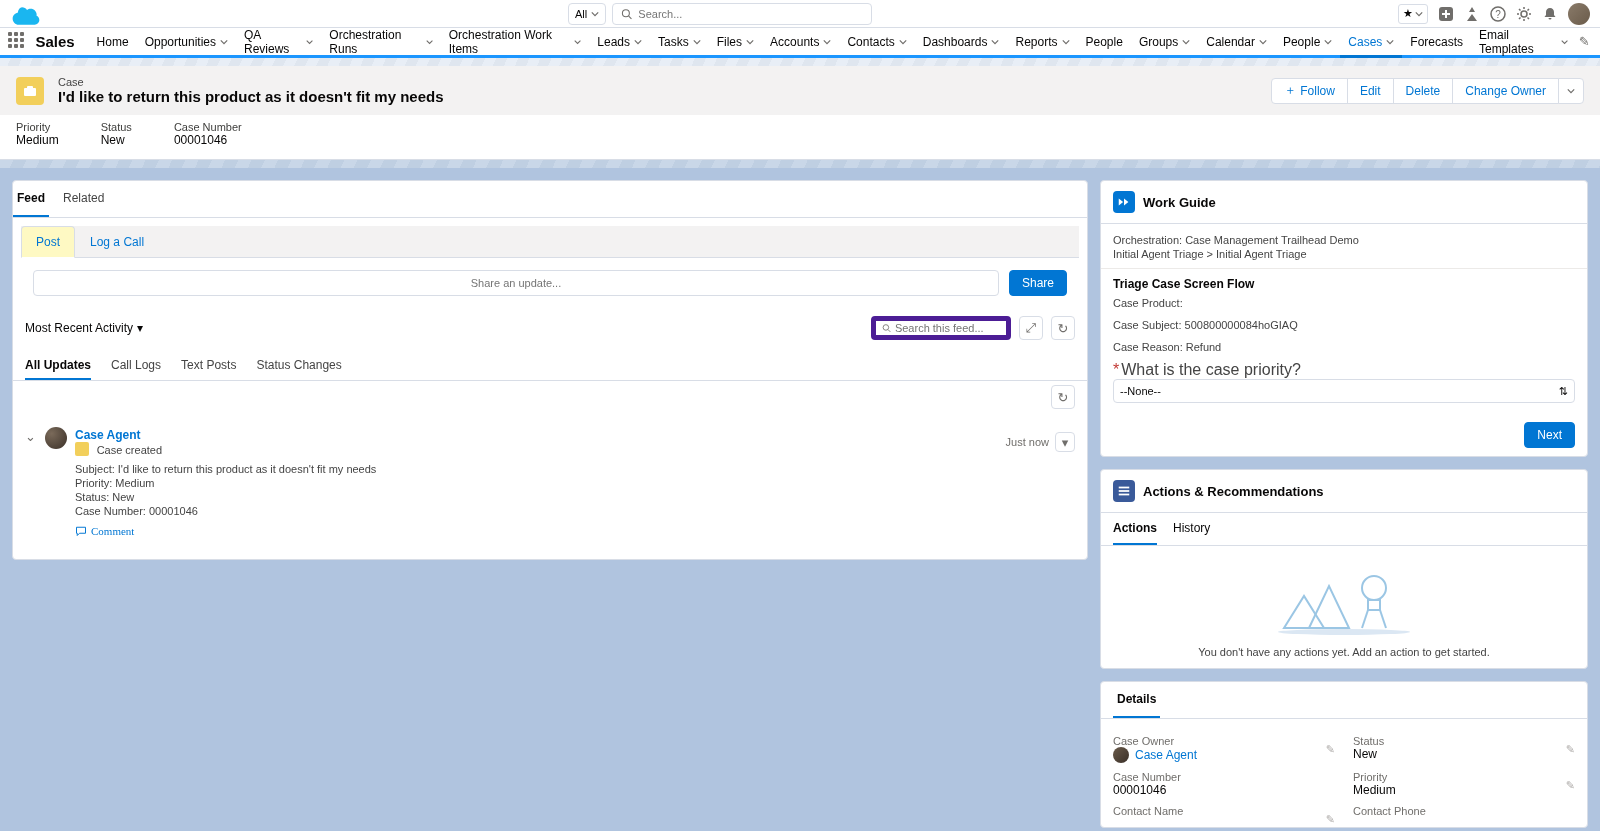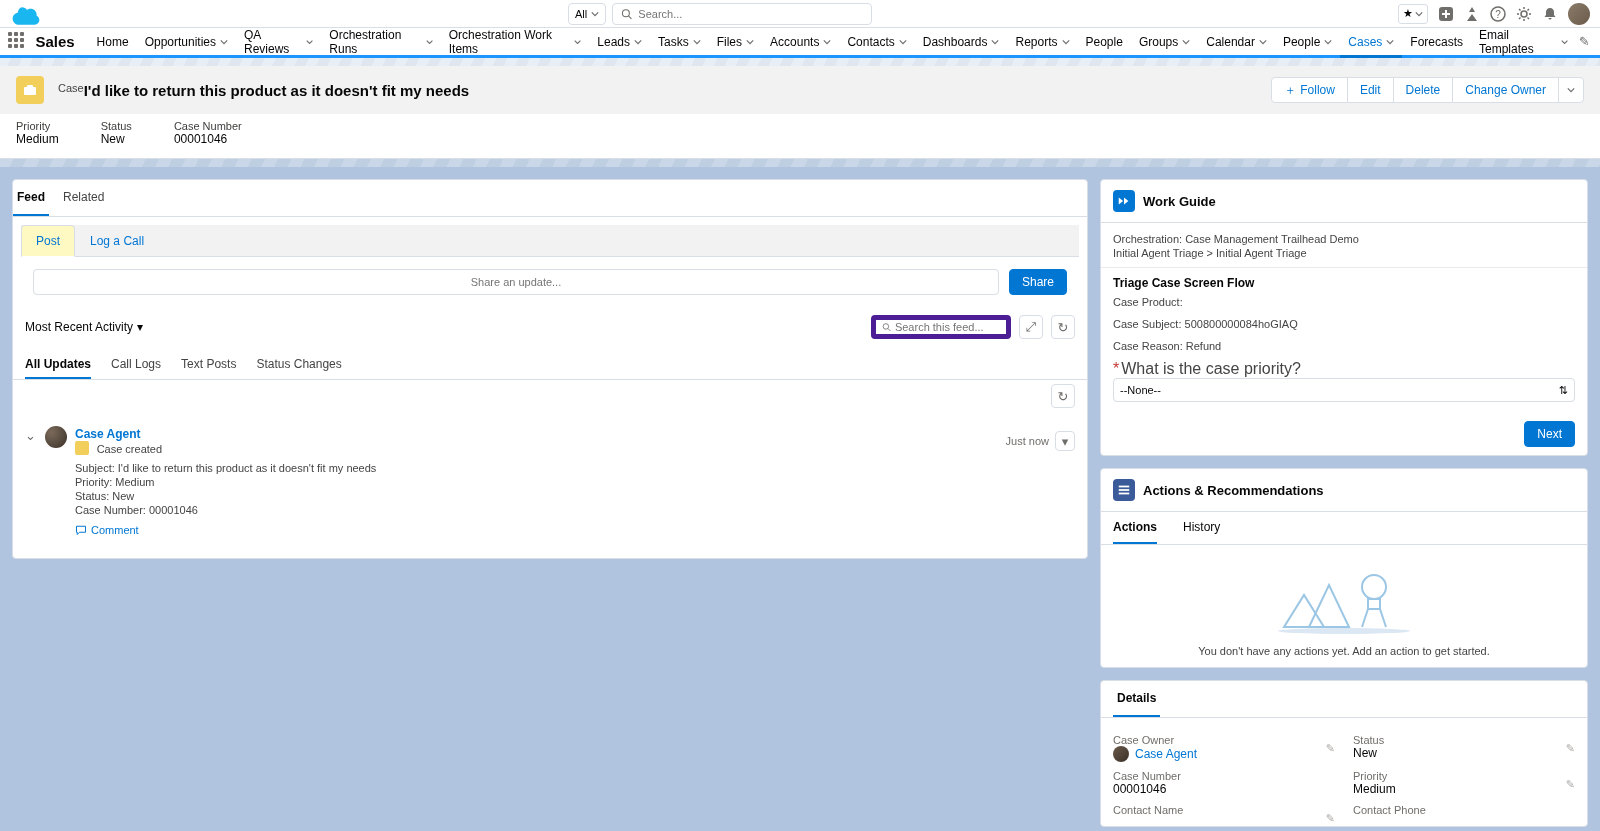--- a/index.html
+++ b/index.html
@@ -28,21 +28,21 @@
 .chev { width: 8px; height: 8px; }
 .pencil-spacer { margin-left:auto; color:#706e6b; cursor:pointer;}
 
 .page-wrap { padding: 0 0 20px 0; }
 
 
 .highlights { background: linear-gradient(#fff,#fff), repeating-linear-gradient(135deg,#f3f6fb 0 6px,#e9eef6 6px 12px); background-blend-mode: normal; background: #fff; margin: 0; border-bottom: 1px solid #d8dde6; padding: 0;}
 .highlights-band { height: 8px; background: repeating-linear-gradient(115deg,#e8eef6 0 10px,#dfe6ef 10px 20px); }
 .hl-body { display: flex; align-items: center; padding: 10px 16px; gap: 14px; background:#f3f2f2;}
 .case-icon { width: 28px; height: 28px; background: #f2cf5b; border-radius: 4px; display:flex; align-items:center; justify-content:center; color:#fff;}
-.hl-title-block { display:flex; flex-direction:row; }
+.hl-title-block { display:flex; flex-direction:column; }
 .hl-eyebrow { font-size: 11px; color: #444;}
 .hl-title { font-size: 15px; font-weight: bold; }
 .hl-actions { margin-left: auto; display: flex; gap: 0; align-items:center;}
 .btn { height: 26px; border: 1px solid #d8dde6; background: #fff; color: #0176d3; padding: 0 12px; font-size: 12px; cursor: pointer; display: inline-flex; align-items: center; gap: 4px; border-radius:4px;}
 .hl-actions .btn { border-radius:0; margin-left:-1px;}
 .hl-actions .btn:first-child { border-radius:4px 0 0 4px;}
 .hl-actions .split { width:26px; justify-content:center; border-radius:0 4px 4px 0 !important; padding:0;}
 .hl-fields { display: flex; gap: 42px; padding: 6px 16px 12px 16px; background:#fff;}
 .hl-field-label { font-size: 11px; color: #3e3e3c; }
 .hl-field-value { font-size: 12px; }
@@ -79,41 +79,41 @@
 .feed-items { padding: 8px 12px 16px 12px; }
 .refresh-row { display:flex; justify-content:flex-end; padding:4px 12px;}
 .feed-item { display:flex; gap:8px; padding:6px 0;}
 .collapse-caret { color:#706e6b; width:12px; display:flex; align-items:flex-start; padding-top:2px; cursor:pointer;}
 .mini-avatar { width:22px; height:22px; border-radius:50%; background: radial-gradient(circle at 30% 30%, #7a6a5a, #3a3028);}
 .feed-body { flex:1; }
 .feed-author { color:#0176d3; font-size:12px; font-weight:600; cursor:pointer;}
 .record-change-badge { width:14px; height:14px; background:#f2cf5b; border-radius:2px; display:inline-block; vertical-align:text-top; margin-right:4px;}
 .feed-meta { font-size:11px; color:#444; }
 .feed-details { margin-top:6px; font-size:11px; color:#444; display:flex; flex-direction:column; gap:2px;}
-.comment-link { color:#0176d3; font-size:11px; margin-top:8px; display:flex; align-items:flex-start; gap:4px; cursor:pointer;}
+.comment-link { color:#0176d3; font-size:11px; margin-top:8px; display:flex; align-items:flex-start; gap:4px; cursor:pointer;font-family:Liberation Serif, serif;}
 .feed-time { font-size:11px; color:#706e6b; display:flex; align-items:center; gap:6px;}
 .feed-head { display:flex; align-items:center;}
 .feed-head-right { margin-left:auto; display:flex; align-items:center; gap:6px;}
 
 
 .card-header { display:flex; align-items:center; gap:8px; padding:10px 12px; border-bottom:1px solid #d8dde6;}
 .card-icon { width:22px; height:22px; border-radius:4px; display:flex; align-items:center; justify-content:center; color:#fff;}
 .card-icon.blue { background:#0176d3;}
 .card-icon.navy { background:#3a5a9a;}
 .card-title { font-size:13px; font-weight:700;}
 .card-body { padding:10px 12px; font-size:12px;}
 .wg-line { font-size:11px; color:#444; margin-bottom:2px;}
 .wg-sub { font-weight:700; margin:8px 0 6px 0; font-size:12px;}
 .form-label { font-size:16px; color:#444; margin-top:8px; display:block;}
 .req::before { content:"*"; color:#c23934; margin-right:2px;}
 .select { width:100%; height:24px; border:1px solid #d8dde6; border-radius:4px; padding:0 6px; font-size:11px; background:#fff; display:flex; align-items:center; justify-content:space-between;}
 .btn-right { margin-left:auto;}
 .card-footer { padding:8px 12px; display:flex; border-top:1px solid transparent;}
 
-.actions-tabs { display:flex; gap:26px; padding:0 12px; border-bottom:1px solid #d8dde6;}
+.actions-tabs { display:flex; gap:16px; padding:0 12px; border-bottom:1px solid #d8dde6;}
 .actions-tab { padding:8px 0; font-size:12px; cursor:pointer; border-bottom:2px solid transparent;}
 .actions-tab.active { border-bottom:2px solid #0176d3; font-weight:600;}
 .btn-block { display:block; width:100%; text-align:center; background:#0176d3; color:#fff; border:none; border-radius:4px; height:22px; font-size:11px; cursor:pointer;}
 .empty-ill { display:flex; justify-content:center; padding:10px 0;}
 .empty-txt { font-size:11px; color:#444; text-align:center;}
 
 .details-grid { display:grid; grid-template-columns:1fr 1fr; column-gap:18px; row-gap:2px;}
 .det-label { font-size:11px; color:#706e6b; margin-top:6px;}
 .det-value { font-size:12px; display:flex; align-items:center; gap:6px;}
 .det-block { position:relative; padding-right:18px;}

